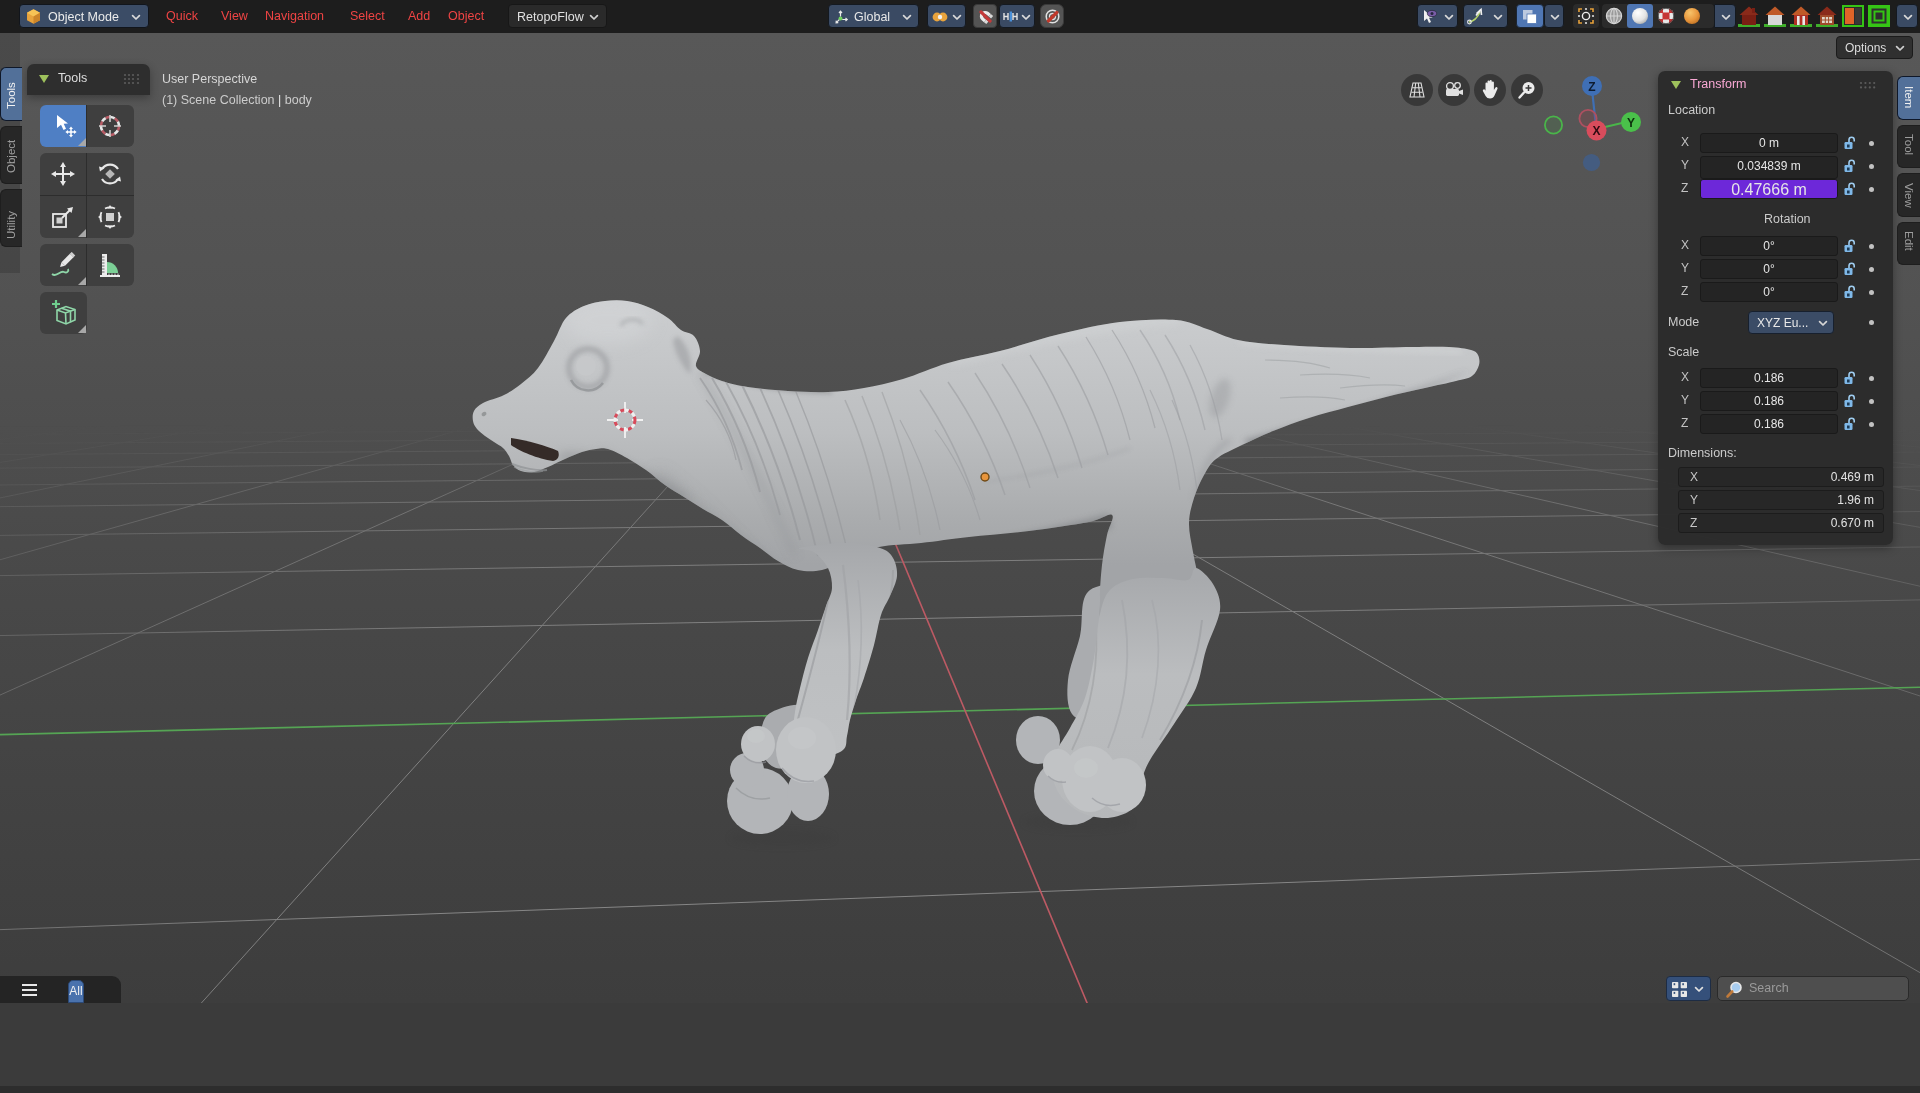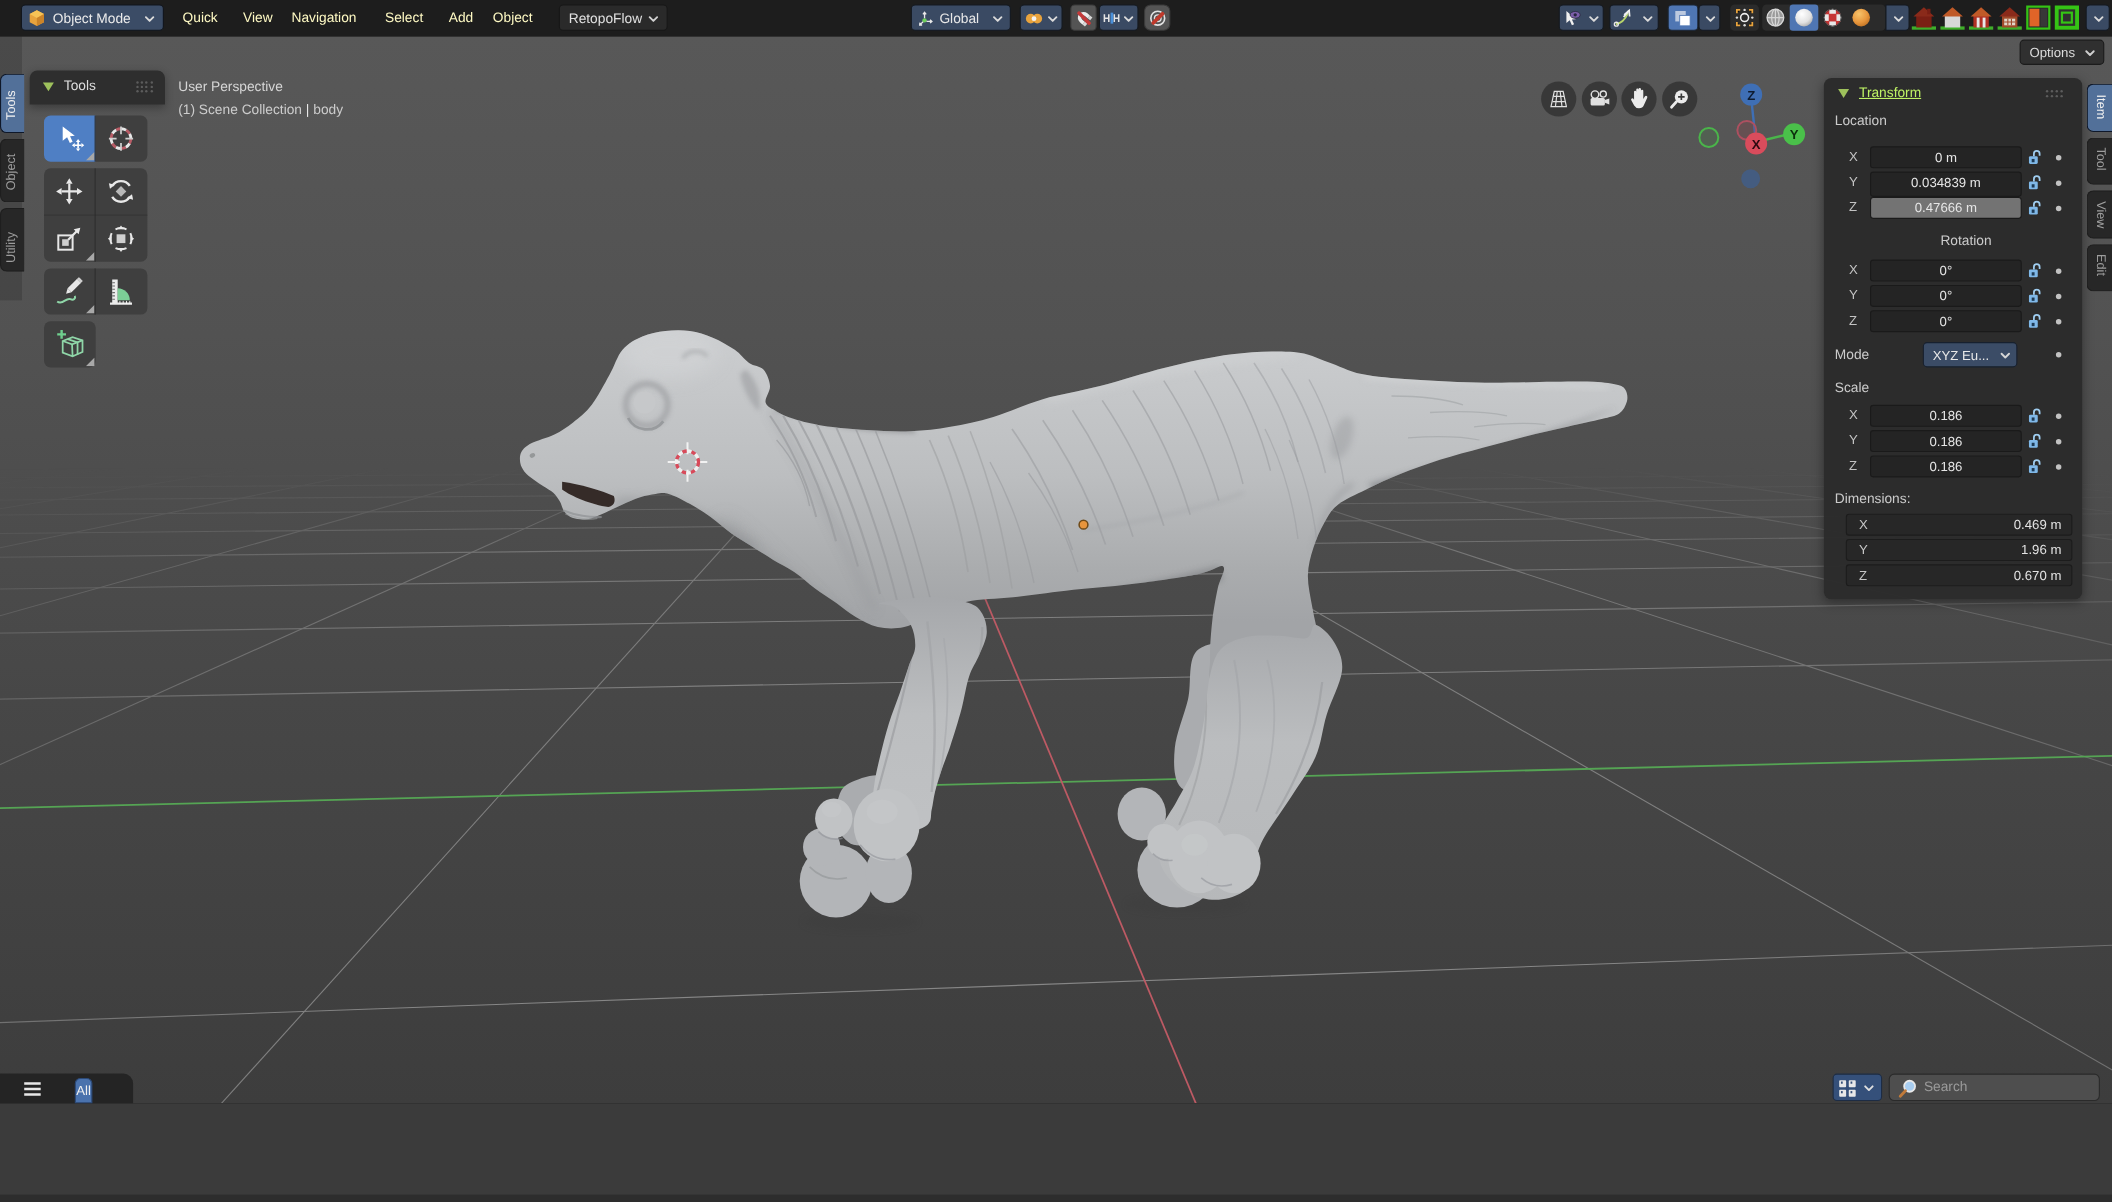--- a/index.html
+++ b/index.html
@@ -1,20 +1,20 @@
 <!DOCTYPE html>
 <html><head><meta charset="utf-8">
 <style>
 * { margin:0; padding:0; box-sizing:border-box; }
 html,body { width:1920px; height:1093px; overflow:hidden; background:#1d1d1d;
   font-family:"Liberation Sans", sans-serif; }
 .abs { position:absolute; }
 #topbar { position:absolute; left:0; top:0; width:1920px; height:33px;
   background:#1d1d1d; z-index:40;padding-left:46px; }
-.menu { position:absolute; top:0; height:33px; line-height:33px; color:#fef9c3;
+.menu { position:absolute; top:0; height:33px; line-height:33px; color:#ef4444;
   font-size:12.5px; }
 .hbtn { position:absolute; top:4px; height:24px; border-radius:4px; }
 #viewport { position:absolute; left:0; top:33px; width:1920px; height:970px; z-index:1; }
 #bottombar { position:absolute; left:0; top:1003px; width:1920px; height:90px;
   background:#3b3b3b; z-index:30; }
 #bottombar .footer { position:absolute; left:0; top:83px; width:1920px; height:7px;
   background:#2d2d2d; }
 .vtab { position:absolute; color:#9d9d9d; font-size:11.5px; z-index:45;
   transform-origin:0 0; transform:rotate(-90deg); white-space:nowrap; }
 .vtabR { position:absolute; color:#9d9d9d; font-size:11.5px; z-index:45;
@@ -707,21 +707,21 @@
     </svg>
   </div>
 <div class="abs" style="left:86px;top:105px;width:1px;height:42px;background:#2d2d2d;z-index:16;"></div>
 <div class="abs" style="left:86px;top:153px;width:1px;height:85px;background:#2d2d2d;z-index:16;"></div>
 <div class="abs" style="left:40px;top:195px;width:94px;height:1px;background:#2d2d2d;z-index:16;"></div>
 <div class="abs" style="left:86px;top:244px;width:1px;height:42px;background:#2d2d2d;z-index:16;"></div>
 <div class="abs" style="left:1658px;top:71px;width:235px;height:474px;background:rgba(42,42,42,0.95);border-radius:7px;z-index:15;box-shadow:0 3px 10px rgba(0,0,0,0.35);"></div>
 <svg class="abs" style="left:1670px;top:80px;z-index:16" width="12" height="10" viewBox="0 0 12 10">
     <path d="M1 1 L11 1 L6 9 Z" fill="#9ec15c"></path>
   </svg>
-<div class="abs" style="left:1690px;top:77px;color:#bef264;font-size:12.5px;z-index:16;text-decoration:underline;">Transform</div>
+<div class="abs" style="left:1690px;top:77px;color:#f9a8d4;font-size:12.5px;z-index:16;">Transform</div>
 <svg class="abs" style="left:1858px;top:80px;z-index:16" width="24" height="14" viewBox="0 0 24 14">
     <g fill="#5c5c5c">
       <circle cx="3.0" cy="3.0" r="1.1"></circle>
       <circle cx="7.4" cy="3.0" r="1.1"></circle>
       <circle cx="11.8" cy="3.0" r="1.1"></circle>
       <circle cx="16.2" cy="3.0" r="1.1"></circle>
       <circle cx="3.0" cy="7.4" r="1.1"></circle>
       <circle cx="7.4" cy="7.4" r="1.1"></circle>
       <circle cx="11.8" cy="7.4" r="1.1"></circle>
       <circle cx="16.2" cy="7.4" r="1.1"></circle>
@@ -738,21 +738,21 @@
 <div class="abs" style="left:1869px;top:141px;width:5px;height:5px;border-radius:3px;background:#c2c2c2;z-index:16;"></div>
 <div class="abs" style="left:1681px;top:158px;color:#c3c3c3;font-size:12px;z-index:16;">Y</div>
 <div class="abs" style="left:1700px;top:156px;width:138px;height:23px;background:#242424;border:1px solid #1a1a1a;border-radius:3px;z-index:16;text-align:center;line-height:19px;color:#e6e6e6;font-size:12px;">0.034839 m</div>
 <svg class="abs" style="left:1843px;top:159px;z-index:16" width="13" height="15" viewBox="0 0 13 15">
     <rect x="1.5" y="6" width="8" height="7" rx="1.2" fill="#7fb8e8"></rect>
     <rect x="4" y="8.5" width="2.6" height="3" fill="#1d3a55"></rect>
     <path d="M6 6 L6 3.8 A 2.6 2.6 0 0 1 11.2 3.8 L11.2 5.6" fill="none" stroke="#9fcdf0" stroke-width="1.6"></path>
   </svg>
 <div class="abs" style="left:1869px;top:164px;width:5px;height:5px;border-radius:3px;background:#c2c2c2;z-index:16;"></div>
 <div class="abs" style="left:1681px;top:181px;color:#c3c3c3;font-size:12px;z-index:16;">Z</div>
-<div class="abs" style="left:1700px;top:179px;width:138px;height:20px;background:#737373;border:1px solid #1a1a1a;border-radius:3px;z-index:16;text-align:center;line-height:19px;color:#e6e6e6;font-size:12px;">0.47666 m</div>
+<div class="abs" style="left:1700px;top:179px;width:138px;height:20px;background:#6d28d9;border:1px solid #1a1a1a;border-radius:3px;z-index:16;text-align:center;line-height:19px;color:#e6e6e6;font-size:16px;">0.47666 m</div>
 <svg class="abs" style="left:1843px;top:182px;z-index:16" width="13" height="15" viewBox="0 0 13 15">
     <rect x="1.5" y="6" width="8" height="7" rx="1.2" fill="#7fb8e8"></rect>
     <rect x="4" y="8.5" width="2.6" height="3" fill="#1d3a55"></rect>
     <path d="M6 6 L6 3.8 A 2.6 2.6 0 0 1 11.2 3.8 L11.2 5.6" fill="none" stroke="#9fcdf0" stroke-width="1.6"></path>
   </svg>
 <div class="abs" style="left:1869px;top:187px;width:5px;height:5px;border-radius:3px;background:#c2c2c2;z-index:16;"></div>
 <div class="abs" style="left:1764px;top:212px;color:#cbcbcb;font-size:12.5px;z-index:16;">Rotation</div>
 <div class="abs" style="left:1681px;top:238px;color:#c3c3c3;font-size:12px;z-index:16;">X</div>
 <div class="abs" style="left:1700px;top:236px;width:138px;height:20px;background:#242424;border:1px solid #1a1a1a;border-radius:3px;z-index:16;text-align:center;line-height:19px;color:#e6e6e6;font-size:12px;">0°</div>
 <svg class="abs" style="left:1843px;top:239px;z-index:16" width="13" height="15" viewBox="0 0 13 15">

